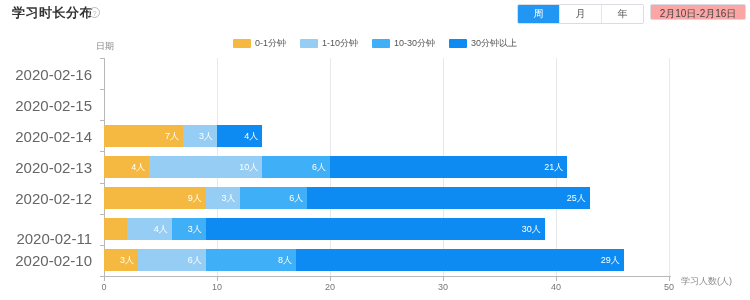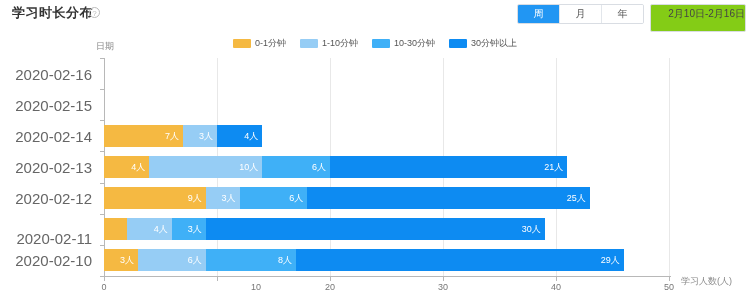--- a/index.html
+++ b/index.html
@@ -66,27 +66,27 @@
   }
   .seg-btn:last-child { border-right: none; }
   .seg-btn.active {
     background: #2196f3;
     color: #fff;
   }
 
   .date-range {
     position: absolute;
     right: 4px; top: 4px;
-    width: 96px; height: 28px;
+    width: 96px; height: 16px;
     border: 1px solid #d9dde3;
     border-radius: 2px;
-    background: #84cc16;
+    background: #fca5a5;
     font-size: 10px;
     line-height: 18px;
-    text-align: right;
+    text-align: center;
     color: #444;
     box-sizing: border-box;
     cursor: pointer;
   }
 
   
   .legend {
     position: absolute;
     top: 26px; left: 0; width: 750px;
     display: flex;
@@ -339,21 +339,21 @@
         <span class="seg-label">29人</span>
       </div>
     </div>
     <div class="ytick" style="top: 218px;"></div>
   </div>
 <div class="axis-line-x"></div>
 <div class="xaxis">
     <div class="xtick" style="left: 0px;"></div>
     <div class="xlabel" style="left: 0px;">0</div>
     <div class="xtick" style="left: 113px;"></div>
-    <div class="xlabel" style="left: 113px; margin-left: 39px;">10</div>
+    <div class="xlabel" style="left: 113px;">10</div>
     <div class="xtick" style="left: 226px;"></div>
     <div class="xlabel" style="left: 226px;">20</div>
     <div class="xtick" style="left: 339px;"></div>
     <div class="xlabel" style="left: 339px;">30</div>
     <div class="xtick" style="left: 452px;"></div>
     <div class="xlabel" style="left: 452px;">40</div>
     <div class="xtick" style="left: 565px;"></div>
     <div class="xlabel" style="left: 565px;">50</div>
   </div>
 

